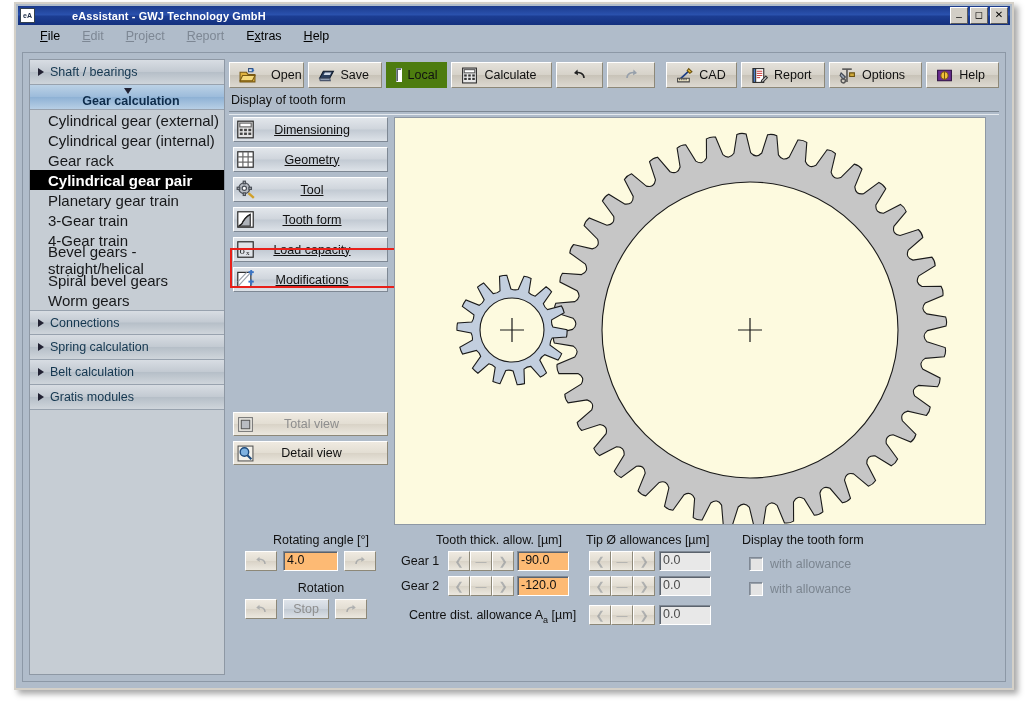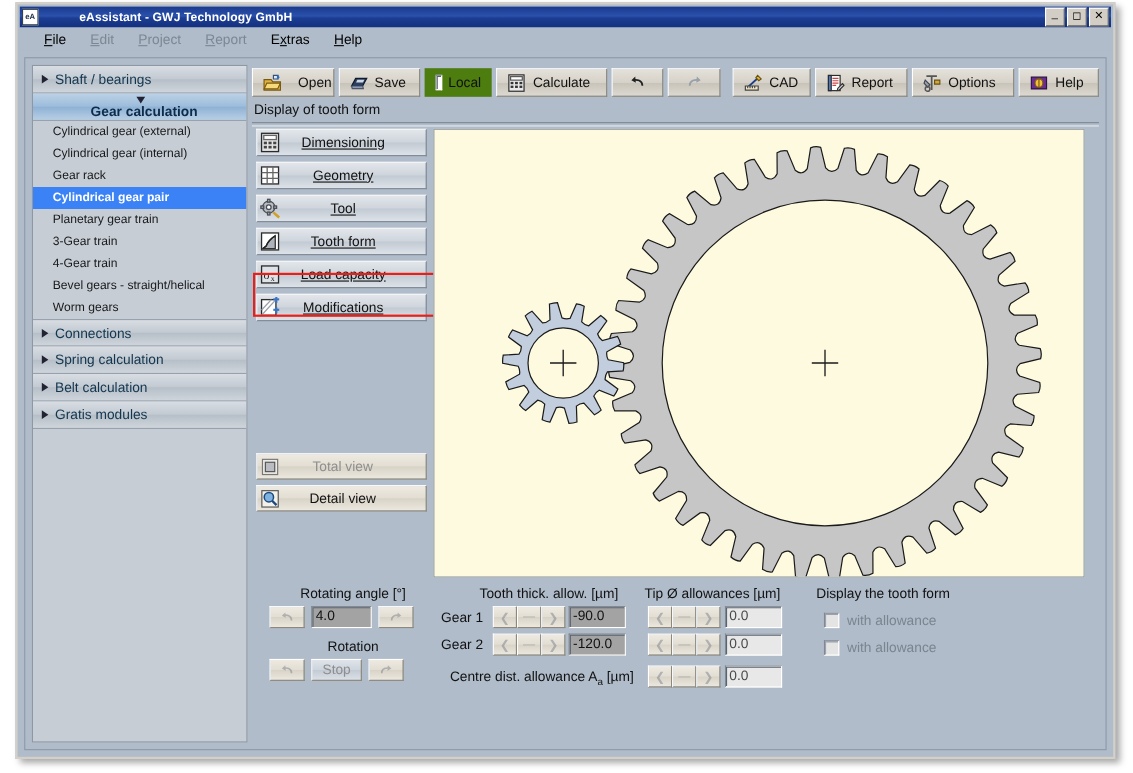--- a/index.html
+++ b/index.html
@@ -38,23 +38,23 @@
   #sidebar{position:absolute;left:6px;top:6px;width:196px;bottom:6px;background:#c6cdd4;
            border:1px solid #8e98a4;box-sizing:border-box;overflow:hidden;}
   .grp{height:25px;display:flex;align-items:center;font-size:12.5px;color:#13364f;
        background:linear-gradient(to bottom,#d8dde3 0%,#c3cad2 48%,#b6bfc8 52%,#cfd5db 100%);
        border-bottom:1px solid #98a2ae;padding-left:8px;box-sizing:border-box;cursor:default;}
   .grp.open{color:#0d2b4a;background:linear-gradient(to bottom,#bcd2e6 0%,#9dbcdb 48%,#8fb2d5 52%,#b7cfe5 100%);
             font-weight:bold;flex-direction:column;}
   .grp .tri{width:0;height:0;margin-right:6px;flex:0 0 auto;}
   .tri.right{border-left:6px solid #223; border-top:4.5px solid transparent;border-bottom:4.5px solid transparent;}
   .tri.down{border-top:6px solid #223; border-left:4.5px solid transparent;border-right:4.5px solid transparent;margin-top:3px;}
-  .sub{height:20px;display:flex;align-items:center;font-size:11px;color:#17181a;
+  .sub{height:20px;display:flex;align-items:center;font-size:15px;color:#17181a;
        padding-left:18px;box-sizing:border-box;cursor:default;background:#c6cdd4;}
-  .sub.sel{background:#3b82f6;color:#fff;font-weight:bold;}
+  .sub.sel{background:#000000;color:#fff;font-weight:bold;}
 
   
   #content{position:absolute;left:206px;top:6px;right:6px;bottom:6px;}
 
   
   #toolbar{position:absolute;left:0;top:0;right:0;height:32px;display:flex;align-items:center;gap:4px;}
   .tbtn{height:26px;min-width:30px;background:linear-gradient(to bottom,#e4e1da 0%,#d6d2c9 50%,#c8c3b8 51%,#ddd9d1 100%);
         border:1px solid;border-color:#fff #8d8878 #8d8878 #fff;display:flex;align-items:center;
         padding:0 9px;font-size:12.5px;color:#111;gap:6px;box-sizing:border-box;cursor:default;}
   .tbtn.flat{background:#4d7c0f;border-color:transparent;}
@@ -97,21 +97,21 @@
           border:2px solid #e8201a;box-sizing:border-box;pointer-events:none;}
 
   
   #bottom{position:absolute;left:0;top:474px;right:0;bottom:0;}
   .ctl-label{font-size:12.5px;color:#111;}
   .sbtn{width:32px;height:20px;background:linear-gradient(to bottom,#efeae1 0%,#e3ded3 48%,#d9d3c7 52%,#ece8df 100%);
         border:1px solid;border-color:#fff #8d8878 #8d8878 #fff;box-sizing:border-box;
         display:flex;align-items:center;justify-content:center;cursor:default;}
   .sbtn.small{width:22px;}
   .sbtn.dis svg, .sbtn.dis span{opacity:.45;}
-  .txtin{height:20px;background:#a3a3a3;border:1px solid;border-color:#7f8894 #fff #fff #7f8894;
+  .txtin{height:20px;background:#fdba74;border:1px solid;border-color:#7f8894 #fff #fff #7f8894;
          box-shadow:inset 1px 1px 0 #5b636d;font-size:12.5px;color:#111;
          padding:1px 0 0 3px;box-sizing:border-box;}
   .txtin.dis{background:#e8e8e8;color:#4a4a4a;}
   .stopbtn{width:46px;height:20px;background:linear-gradient(to bottom,#dfe4ea 0%,#ced5dd 48%,#c2cad3 52%,#dce1e7 100%);
            border:1px solid;border-color:#fff #8d8878 #8d8878 #fff;box-sizing:border-box;
            font-size:12.5px;color:#8e8e8e;text-align:center;line-height:18px;cursor:default;}
   .dimtxt{color:#7b8590;}
 </style>
 </head>
 <body>
@@ -171,20 +171,23 @@
           <span>Planetary gear train</span>
         </div>
       <div class="sub">
           <span>3-Gear train</span>
         </div>
       <div class="sub">
           <span>4-Gear train</span>
         </div>
       <div class="sub">
           <span>Bevel gears - straight/helical</span>
+        </div>
+      <div class="sub">
+          <span>Spiral bevel gears</span>
         </div>
       <div class="sub">
           <span>Worm gears</span>
         </div>
 
       <div class="grp" style="border-top:1px solid #98a2ae;">
         <span class="tri right"></span>
         <span>Connections</span>
       </div>
       <div class="grp">

